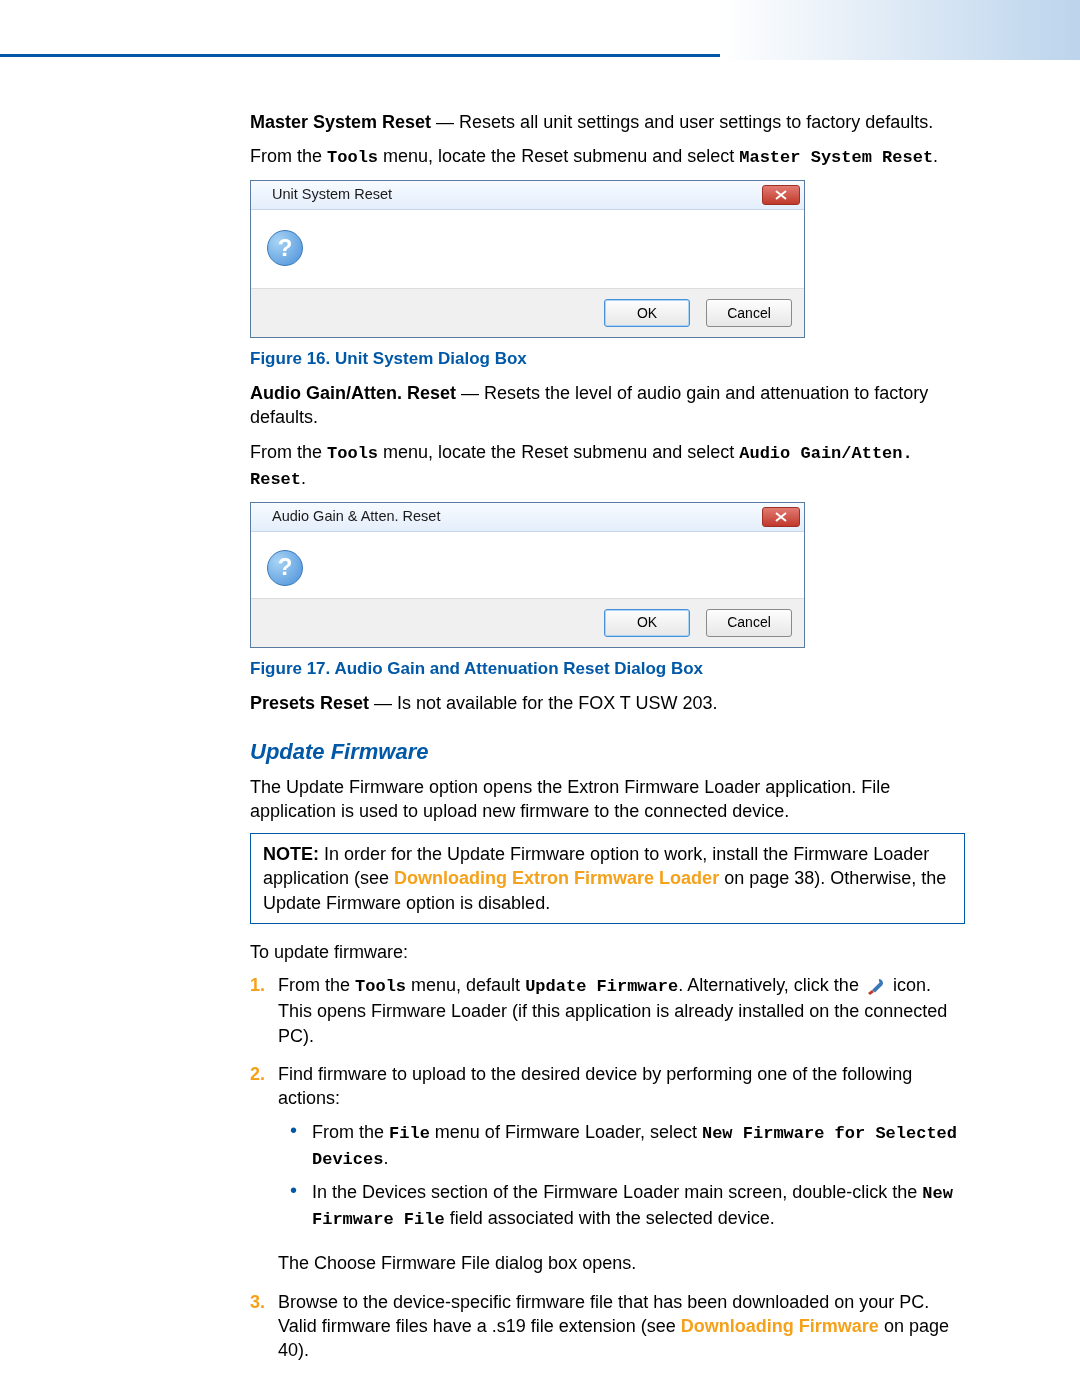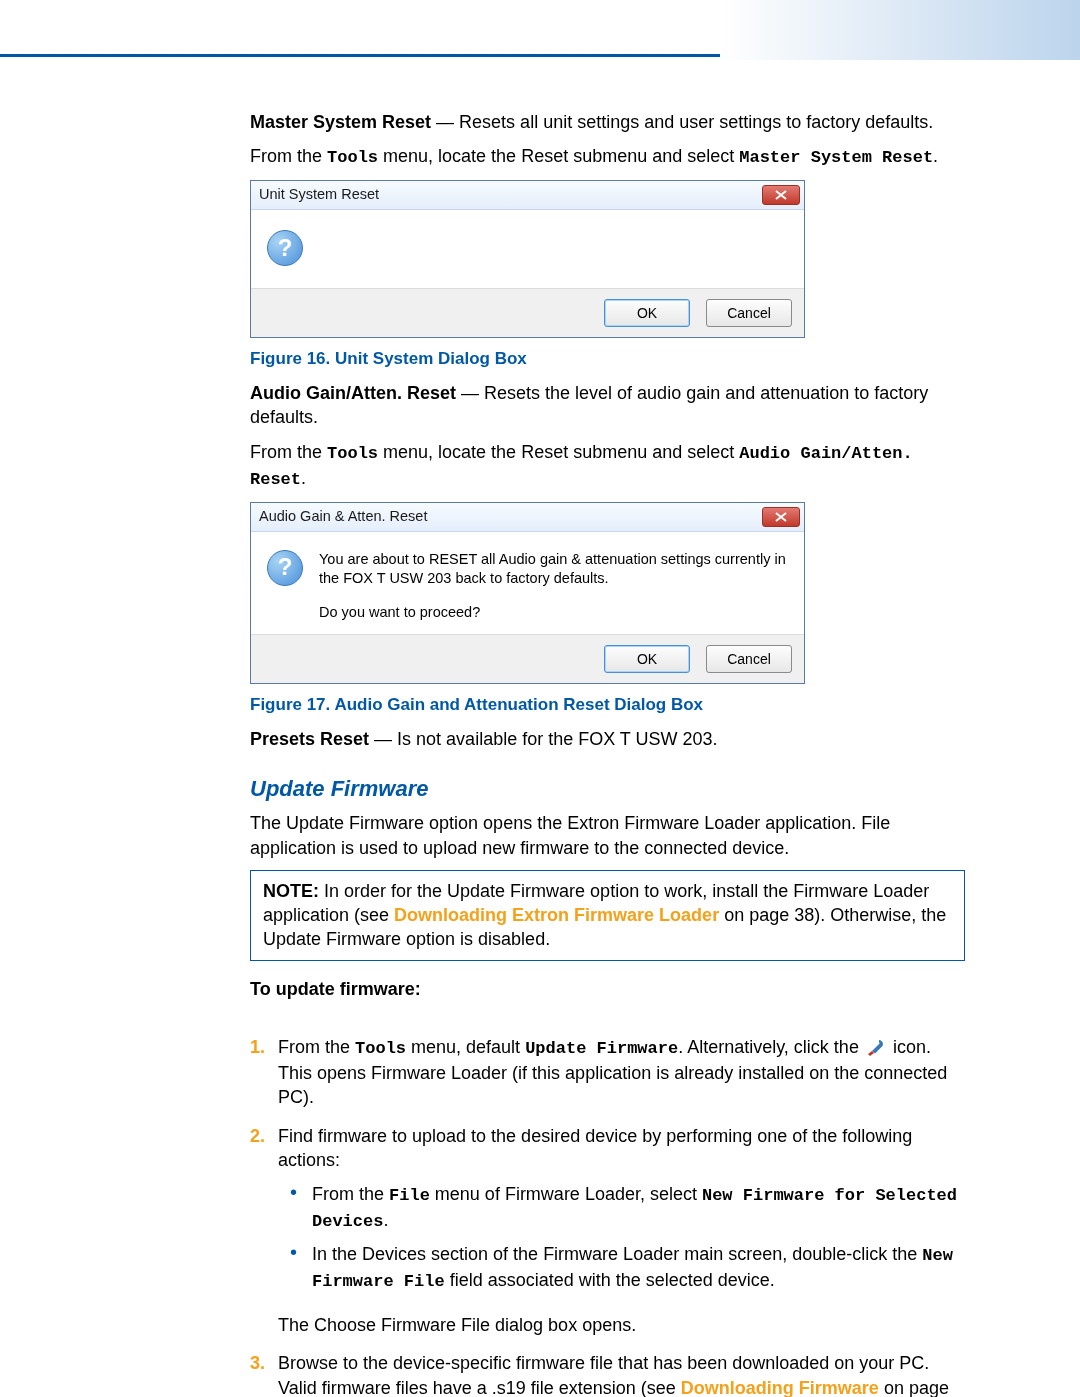--- a/index.html
+++ b/index.html
@@ -55,21 +55,21 @@
     font-weight: bold;
     font-size: 22px;
     margin: 22px 0 8px 0;
   }
   .link { color: #f5a11a; font-weight: bold; }
   .note-box {
     border: 1.5px solid #0058a6;
     padding: 8px 12px;
     margin: 10px 0 16px 0;
   }
-  .subhead { font-weight: bold; margin: 14px 0 34px 0; }
+  .subhead { font-weight: normal; margin: 14px 0 9px 0; }
   ol.steps { list-style: none; padding-left: 22px; margin: 0; }
   ol.steps > li { margin-bottom: 14px; position: relative; padding-left: 6px;}
   ol.steps > li .num { color: #f5a11a; font-weight: bold; position: absolute; left: -22px; }
   ul.bullets { list-style: none; padding-left: 30px; margin: 10px 0; }
   ul.bullets > li { position: relative; margin-bottom: 8px; padding-left: 4px;}
   ul.bullets > li::before { content: "•"; color: #0058a6; position: absolute; left: -18px; font-size: 20px; line-height: 1;}
   .after-bullets { margin-left: 0px; margin-top: 19px; }
   .tool-icon {
     display: inline-block; width: 20px; height: 20px; vertical-align: middle; position: relative; margin: 0 2px;
   }
@@ -83,21 +83,21 @@
     font-family: "Segoe UI", Tahoma, sans-serif;
     font-size: 14.5px;
     box-shadow: 0 0 0 rgba(0,0,0,0);
   }
   .dialog .titlebar {
     height: 28px;
     background: linear-gradient(to bottom, #f7fbff, #e4eefb);
     border-bottom: 1px solid #c7d6ea;
     display: flex;
     align-items: center;
-    padding-left: 8px;
+    padding-left: 21px;
   }
   .dialog .titlebar .ttl { flex: 1; color: #1a1a1a; font-size: 14.5px;}
   .dialog .titlebar .closebtn {
     width: 36px; height: 18px;
     background: linear-gradient(to bottom, #e27a72, #c0392b);
     border: 1px solid #9e2f24;
     border-radius: 3px;
     margin-right: 4px;
     display: flex; align-items: center; justify-content: center;
     color: #fff; font-weight: bold; font-size: 13px;
@@ -184,24 +184,20 @@
       <div class="titlebar">
         <div class="ttl">Audio Gain &amp; Atten. Reset</div>
         <div class="closebtn">
           <svg width="12" height="10" viewBox="0 0 12 10">
               <path d="M1 1 L11 9 M11 1 L1 9" stroke="#fff" stroke-width="2" fill="none"></path>
             </svg>
         </div>
       </div>
       <div class="body tight">
         <div class="qicon">?</div>
-        <div class="msg">
-          <div>You are about to RESET all Audio gain &amp; attenuation settings currently in the FOX T USW 203 back to factory defaults.</div>
-          <div class="extra">Do you want to proceed?</div>
-        </div>
       </div>
       <div class="btnrow">
         <div class="btn default">OK</div>
         <div class="btn">Cancel</div>
       </div>
     </div>
 
     <div class="caption">Figure 17.   Audio Gain and Attenuation Reset Dialog Box</div>
 
     <p>

